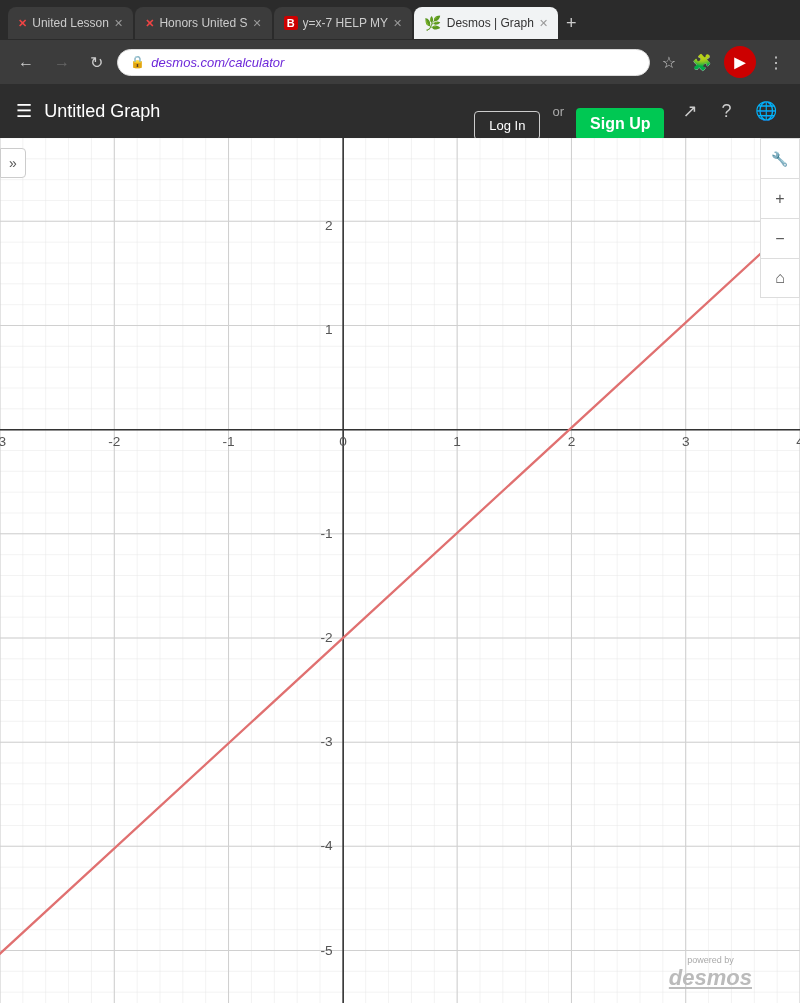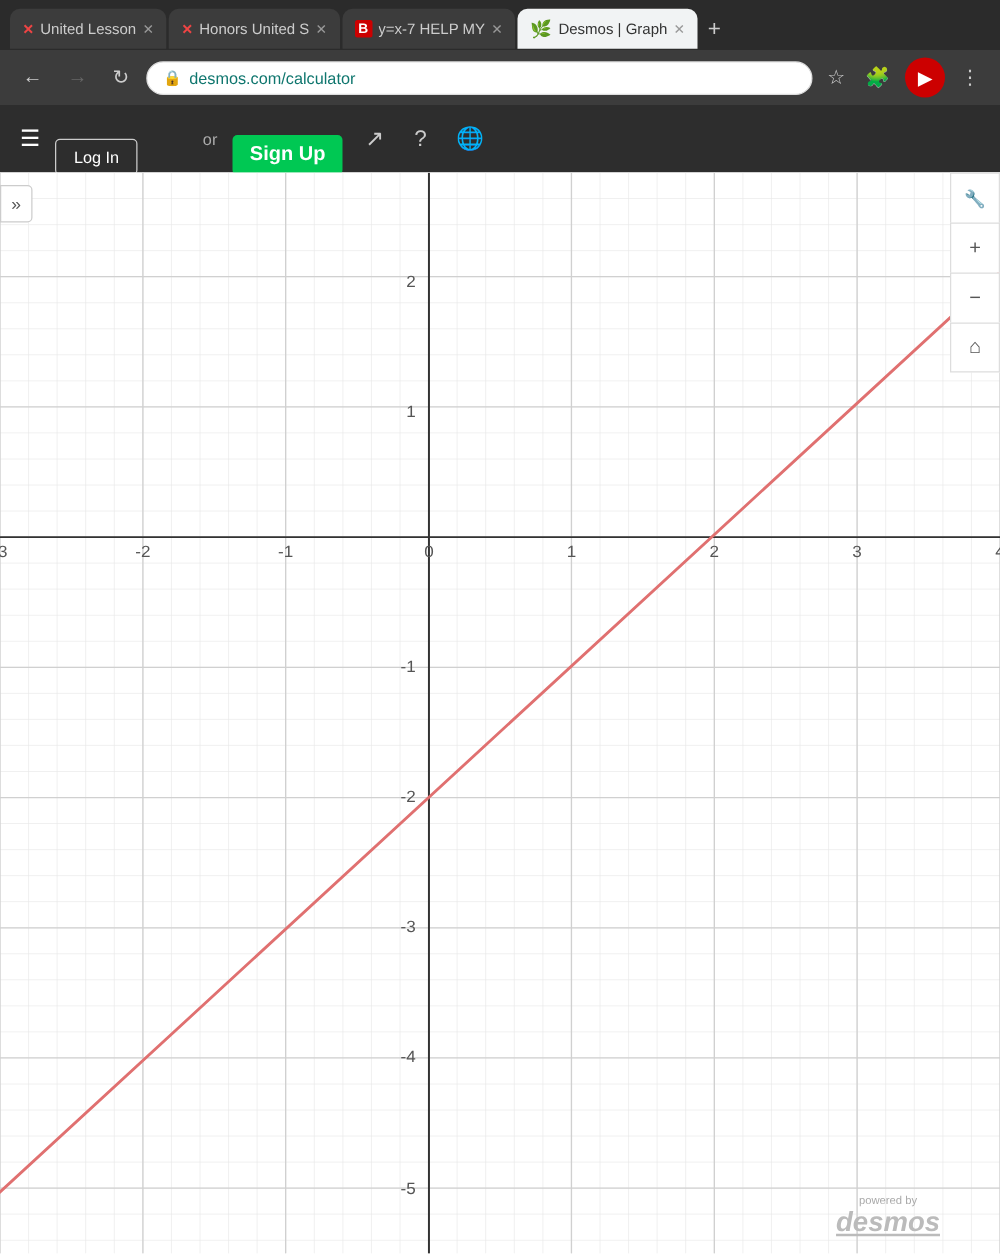--- a/index.html
+++ b/index.html
@@ -78,21 +78,21 @@
       background: #fff;
       border: 1px solid #ddd;
       border-radius: 20px;
       padding: 5px 12px;
       font-size: 13px;
       color: #333;
       display: flex;
       align-items: center;
       gap: 6px;
     }
-    .url-text { font-size: 13px; color: #0f766e; }
+    .url-text { font-size: 13px; color: #6d28d9; font-style: italic; }
     .lock-icon { color: #555; font-size: 12px; }
     .star-icon, .ext-icon, .menu-icon {
       color: #ccc;
       font-size: 16px;
       cursor: pointer;
       padding: 4px;
     }
 
     
     .app-header {
@@ -108,21 +108,21 @@
     .btn-login {
       background: transparent;
       border: 1px solid #ccc;
       color: #fff;
       padding: 6px 14px;
       border-radius: 4px;
       font-size: 13px;
       cursor: pointer;
       margin-top: 28px;
     }
-    .btn-or { color: #aaa; font-size: 13px; margin-left: 40px; }
+    .btn-or { color: #aaa; font-size: 13px; }
     .btn-signup {
       background: #00c853;
       border: none;
       color: #fff;
       padding: 7px 14px;
       border-radius: 4px;
       font-size: 16px;
       cursor: pointer;
       font-weight: 600;
       margin-top: 26px;
@@ -250,20 +250,21 @@
     <span class="ext-icon">🧩</span>
     <span style="width:32px; height:32px; background:#c00; border-radius:50%; display:inline-flex; align-items:center; justify-content:center; cursor:pointer;">
       <span style="color:#fff; font-size:14px; font-weight:bold;">▶</span>
     </span>
     <span class="menu-icon">⋮</span>
   </div>
 </div>
 
 <div class="app-header">
   <span class="hamburger">☰</span>
+  <span class="app-title">Untitled Graph</span>
   <button class="btn-login">Log In</button>
   <span class="btn-or">or</span>
   <button class="btn-signup">Sign Up</button>
   <span class="share-icon">↗</span>
   <span class="help-icon">?</span>
   <span class="globe-icon">🌐</span>
 </div>
 
 <div class="main-content">
   <div class="graph-area">

